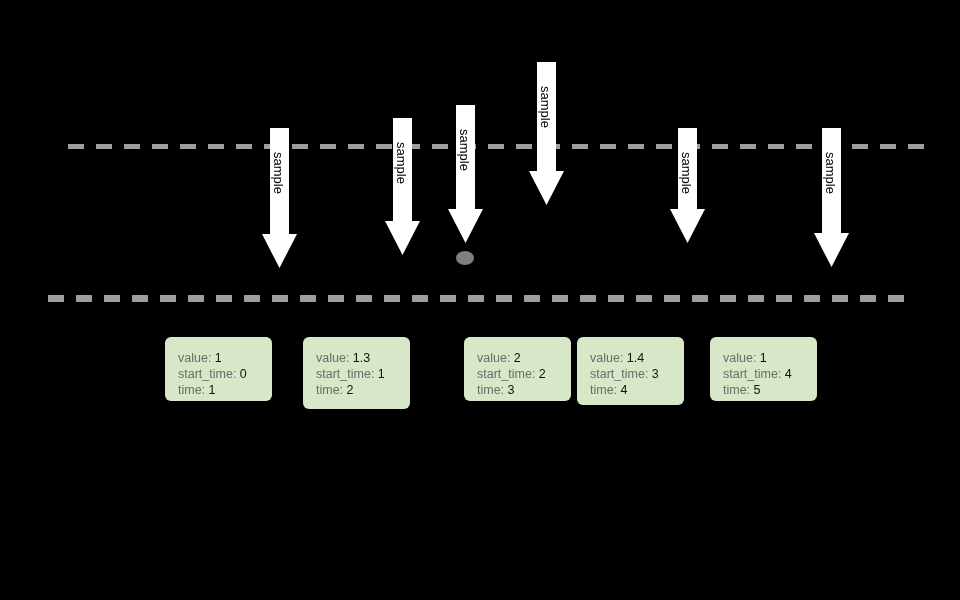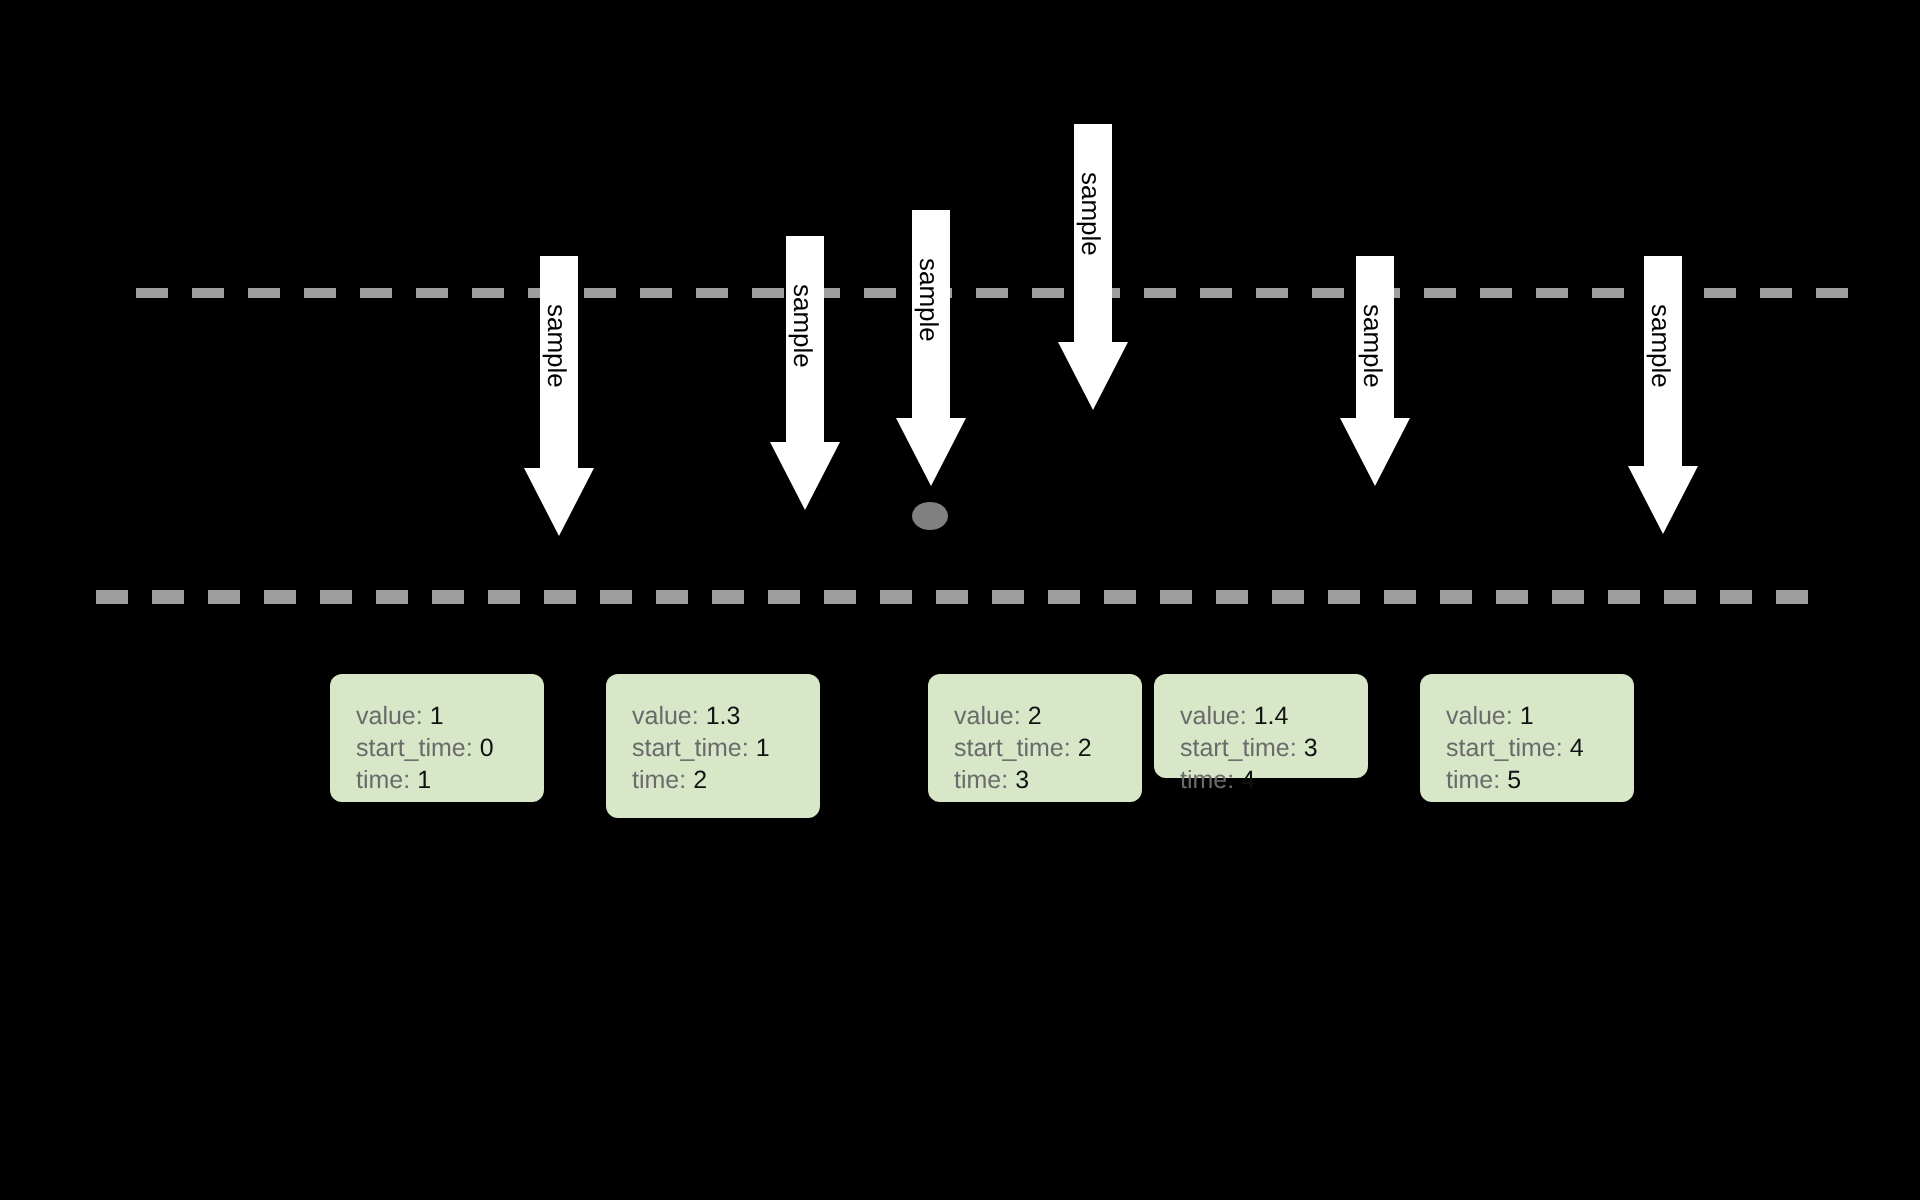--- a/index.html
+++ b/index.html
@@ -136,21 +136,21 @@
       <div class="record-box" style="left: 303px; top: 337px; width: 107px; height: 72px; background: rgb(215, 231, 200);">
         <div class="record-line"><span>value: </span><span class="val">1.3</span></div>
         <div class="record-line"><span>start_time: </span><span class="val">1</span></div>
         <div class="record-line"><span>time: </span><span class="val">2</span></div>
       </div>
       <div class="record-box" style="left: 464px; top: 337px; width: 107px; height: 64px; background: rgb(215, 231, 200);">
         <div class="record-line"><span>value: </span><span class="val">2</span></div>
         <div class="record-line"><span>start_time: </span><span class="val">2</span></div>
         <div class="record-line"><span>time: </span><span class="val">3</span></div>
       </div>
-      <div class="record-box" style="left: 577px; top: 337px; width: 107px; height: 52px; background: rgb(215, 231, 200);">
+      <div class="record-box" style="left: 577px; top: 337px; width: 107px; height: 68px; background: rgb(215, 231, 200);">
         <div class="record-line"><span>value: </span><span class="val">1.4</span></div>
         <div class="record-line"><span>start_time: </span><span class="val">3</span></div>
         <div class="record-line"><span>time: </span><span class="val">4</span></div>
       </div>
       <div class="record-box" style="left: 710px; top: 337px; width: 107px; height: 64px; background: rgb(215, 231, 200);">
         <div class="record-line"><span>value: </span><span class="val">1</span></div>
         <div class="record-line"><span>start_time: </span><span class="val">4</span></div>
         <div class="record-line"><span>time: </span><span class="val">5</span></div>
       </div>
     </div>

